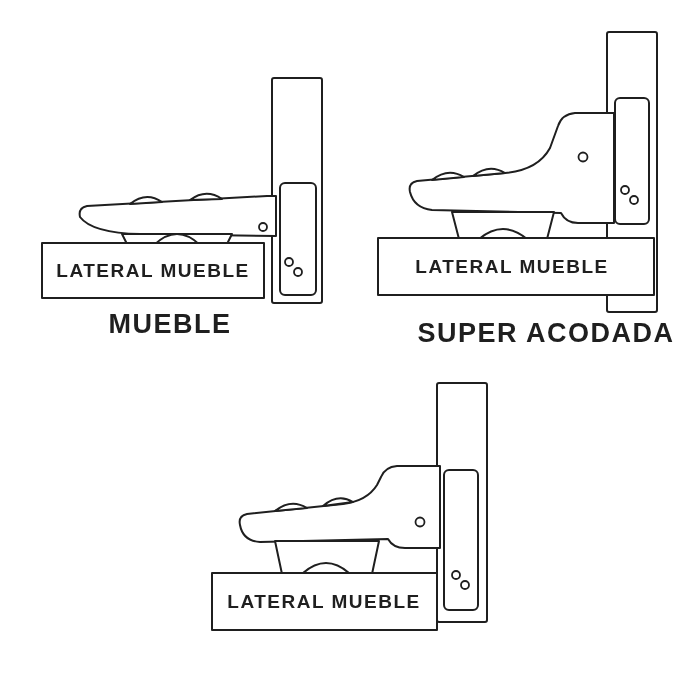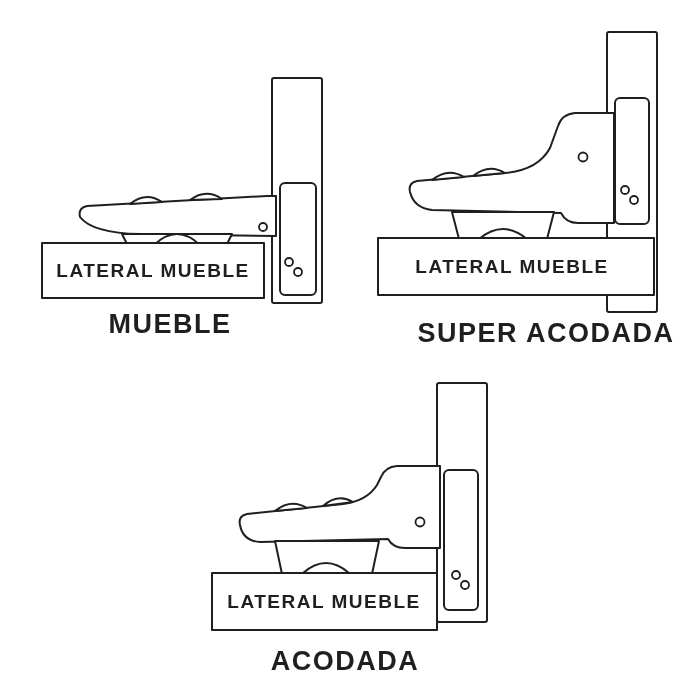--- a/index.html
+++ b/index.html
@@ -88,16 +88,15 @@
       <circle class="hole" cx="270" cy="215" r="4"></circle>
       <path d="M 45 155 Q 43 146 52 144 L 148 134 Q 172 131 182 115 L 186 107 Q 190 97 202 96 L 245 96 L 245 178 L 210 178 Q 198 178 193 169 L 65 172 Q 48 171 45 155 Z"></path>
       <path d="M 80 141 Q 96 128 112 138 Z"></path>
       <path d="M 128 136 Q 143 123 158 132 Z"></path>
       <circle class="hole" cx="225" cy="152" r="4.5"></circle>
       <path d="M 80 171 L 184 171 L 177 204 L 87 204 Z"></path>
       <path d="M 108 203 Q 131 183 154 203 Z"></path>
       <rect x="17" y="203" width="225" height="57"></rect>
       <text x="129" y="238" text-anchor="middle">LATERAL MUEBLE</text>
     </svg>
-    <div class="title" style="left:-10px; top:276px; width:320px;">ACODADA</div>
   </div>
 
 </div>
 
 </body></html>

